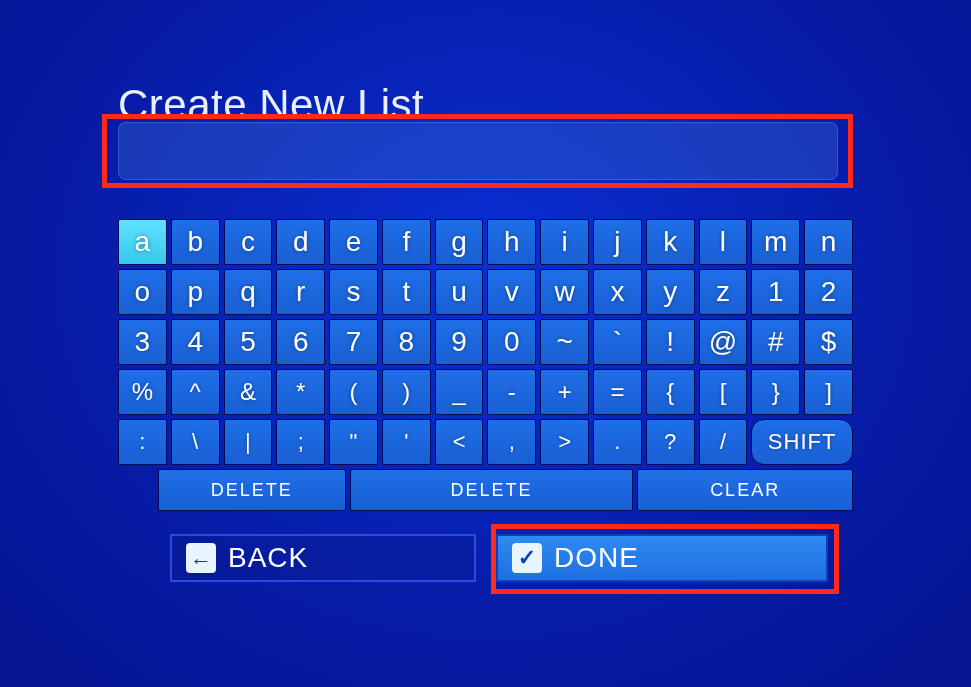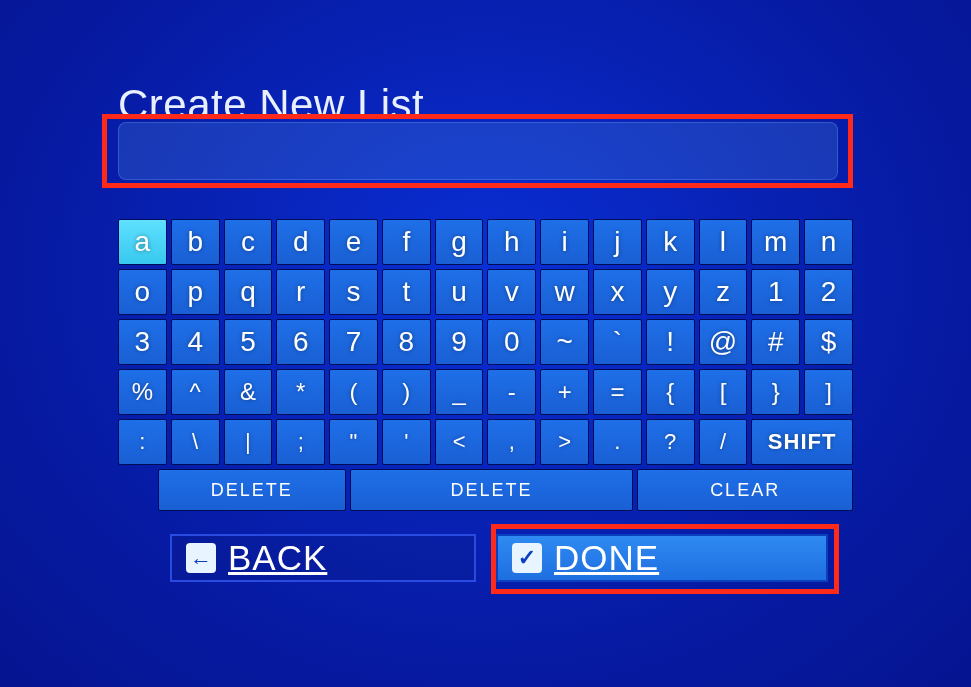--- a/index.html
+++ b/index.html
@@ -79,22 +79,23 @@
     cursor: pointer;
     text-shadow: 0 0 4px rgba(0,0,0,0.4);
     user-select: none;
   }
   .key.selected {
     background: linear-gradient(#5fe0ff, #38c8ef);
     color: #ffffff;
   }
   .key.shift {
     font-size: 16px;
-    font-weight: bold;
+    font-weight: normal;
     letter-spacing: 1px;
+    border-radius: 13px;
   }
   .actionrow {
     display: flex;
     gap: 4px;
   }
   .akey {
     height: 42px;
     background: linear-gradient(#1e6fe8, #1a5fd4);
     border: 1px solid #000c55;
     border-radius: 2px;
@@ -141,24 +142,23 @@
     background: #e8f4ff;
     border-radius: 4px;
     display: flex;
     align-items: center;
     justify-content: center;
     color: #0a3fc0;
     font-size: 22px;
     font-weight: bold;
   }
   .blabel {
-    font-size: 35px;
+    font-size: 28px;
     letter-spacing: 1px;
     color: #ffffff;
-    text-decoration: underline;
   }
   .row5 .key { font-size: 22px; }
   .row4 .key { font-size: 24px; }
 </style>
 </head>
 <body>
 
 <div class="screen">
 
   <div class="title">Create New List</div>

